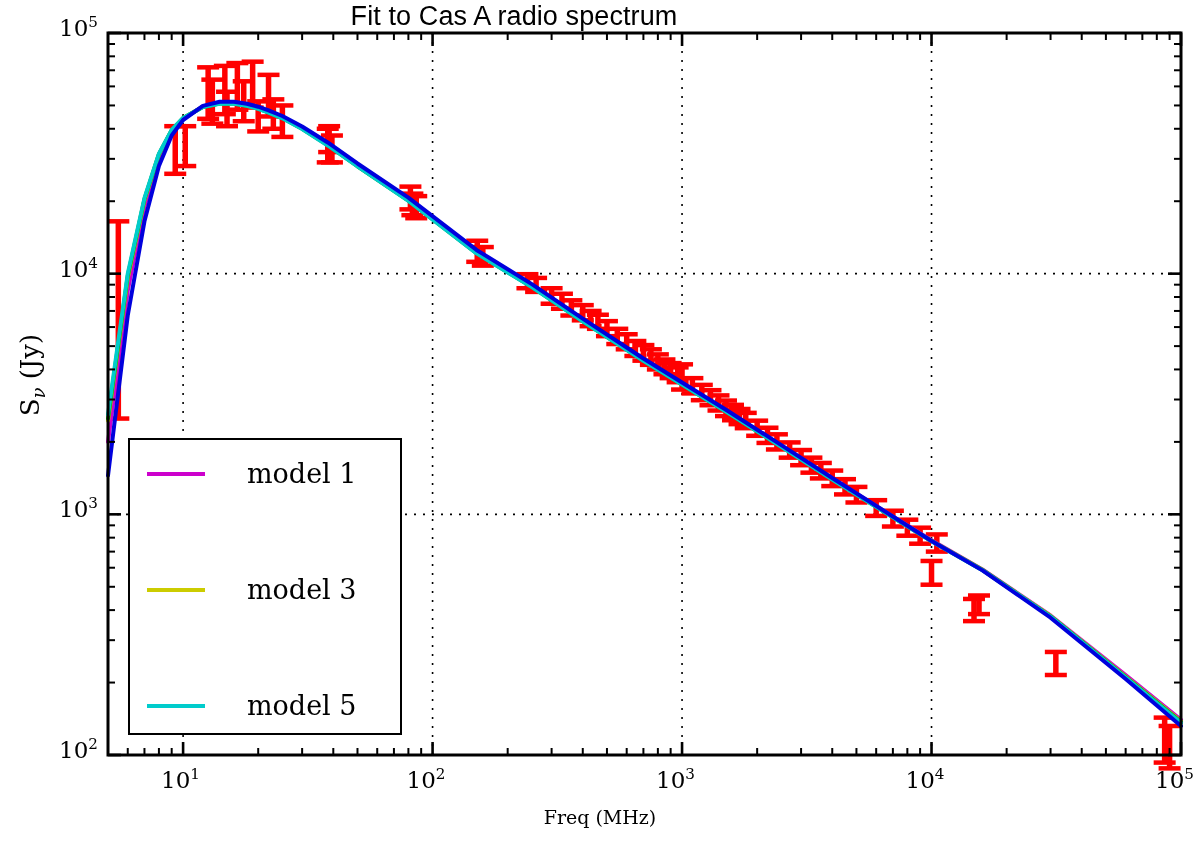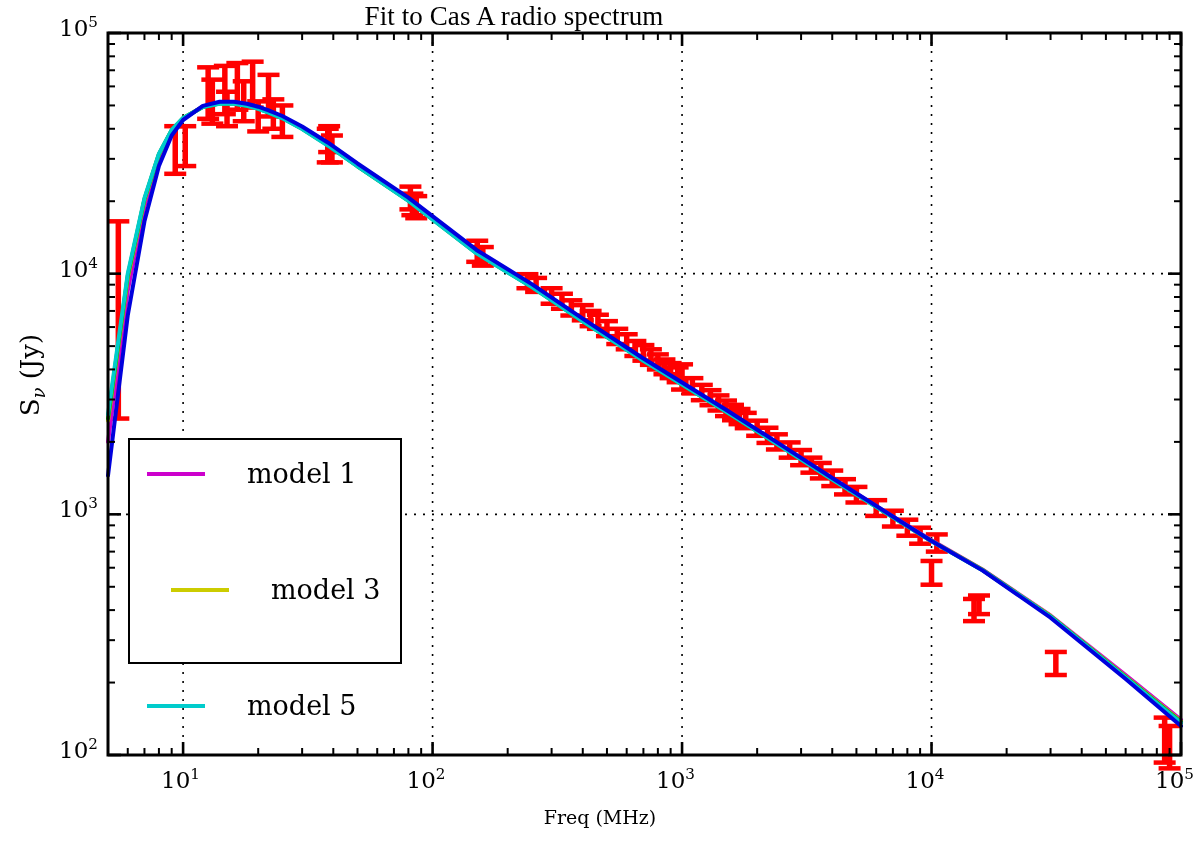--- a/index.html
+++ b/index.html
@@ -20,21 +20,21 @@
     background: #ffffff;
   }
   #chart-title {
     position: absolute;
     left: 0;
     top: 1px;
     width: 1028px;
     text-align: center;
     font-size: 27px;
     color: #000000;
-    font-family: Liberation Serif, serif;
+    font-family: Liberation Sans, sans-serif;
     letter-spacing: 0.1px;
   }
   #plot-svg {
     position: absolute;
     left: 0;
     top: 0;
   }
   #xlabel {
     position: absolute;
     left: 0;
@@ -64,21 +64,21 @@
   .tick-label sup {
     font-size: 0.66em;
     vertical-align: super;
     line-height: 0;
   }
   #legend-box {
     position: absolute;
     left: 128px;
     top: 438px;
     width: 274px;
-    height: 226px;
+    height: 297px;
     background: #ffffff;
     border: 2.5px solid #000000;
     box-sizing: border-box;
   }
   .legend-row {
     position: absolute;
     left: 0;
     width: 100%;
     height: 59px;
     display: flex;
@@ -489,21 +489,21 @@
     <span>S<sub class="nu">ν</sub> (Jy)</span>
   </div>
 
   <div id="xlabel">Freq (MHz)</div>
 
   <div id="legend-box">
       <div class="legend-row" style="top: 4px;">
         <span class="legend-swatch" style="background: rgb(204, 0, 204);"></span>
         <span class="legend-text">model 1</span>
       </div>
-      <div class="legend-row" style="top: 120px; padding-left: 24px;">
+      <div class="legend-row" style="top: 120px;">
         <span class="legend-swatch" style="background: rgb(204, 204, 0);"></span>
         <span class="legend-text">model 3</span>
       </div>
       <div class="legend-row" style="top: 236px;">
         <span class="legend-swatch" style="background: rgb(0, 204, 204);"></span>
         <span class="legend-text">model 5</span>
       </div>
     </div>
 
 <div class="tick-label" style="left: 161px; top: 767px;">10<sup>1</sup></div>

